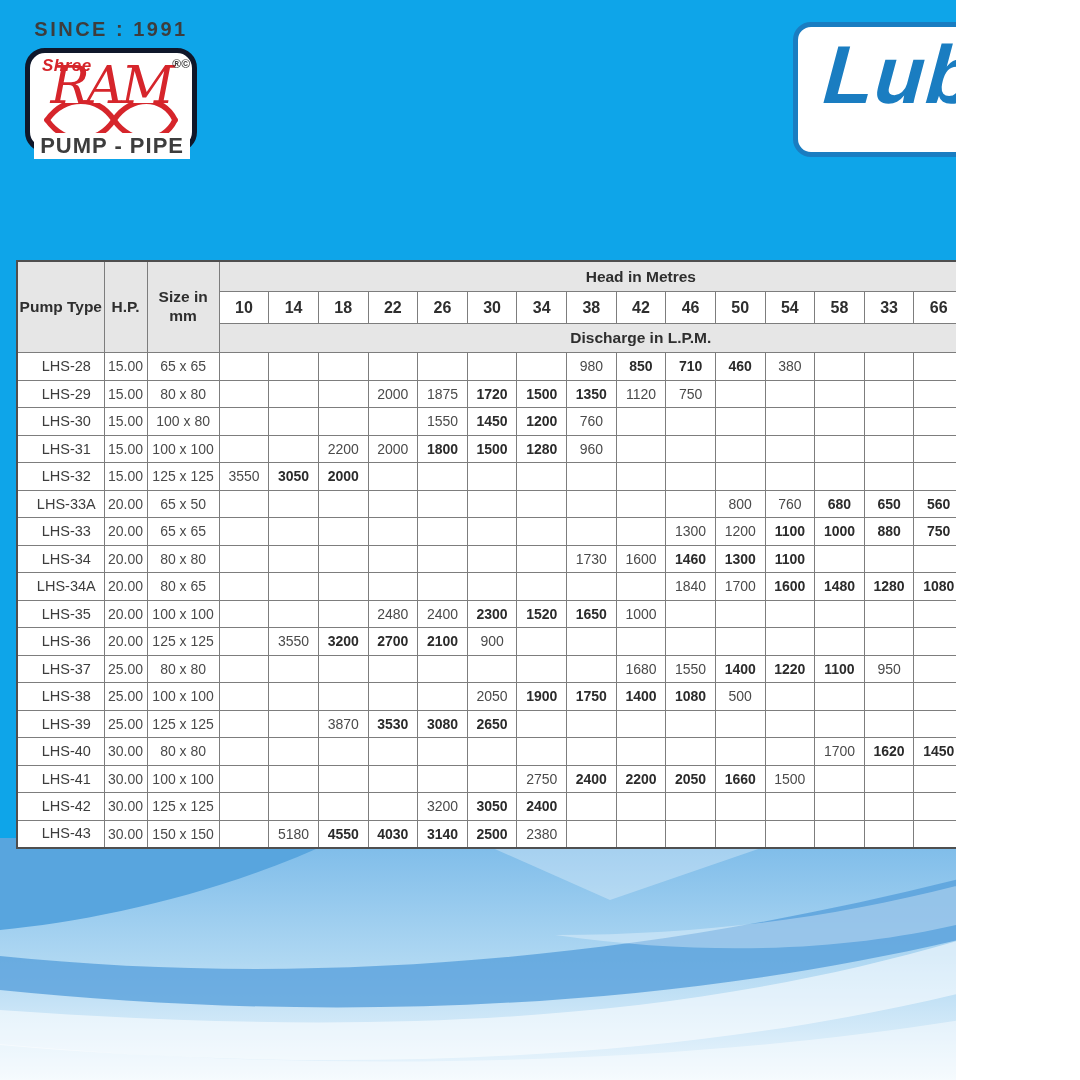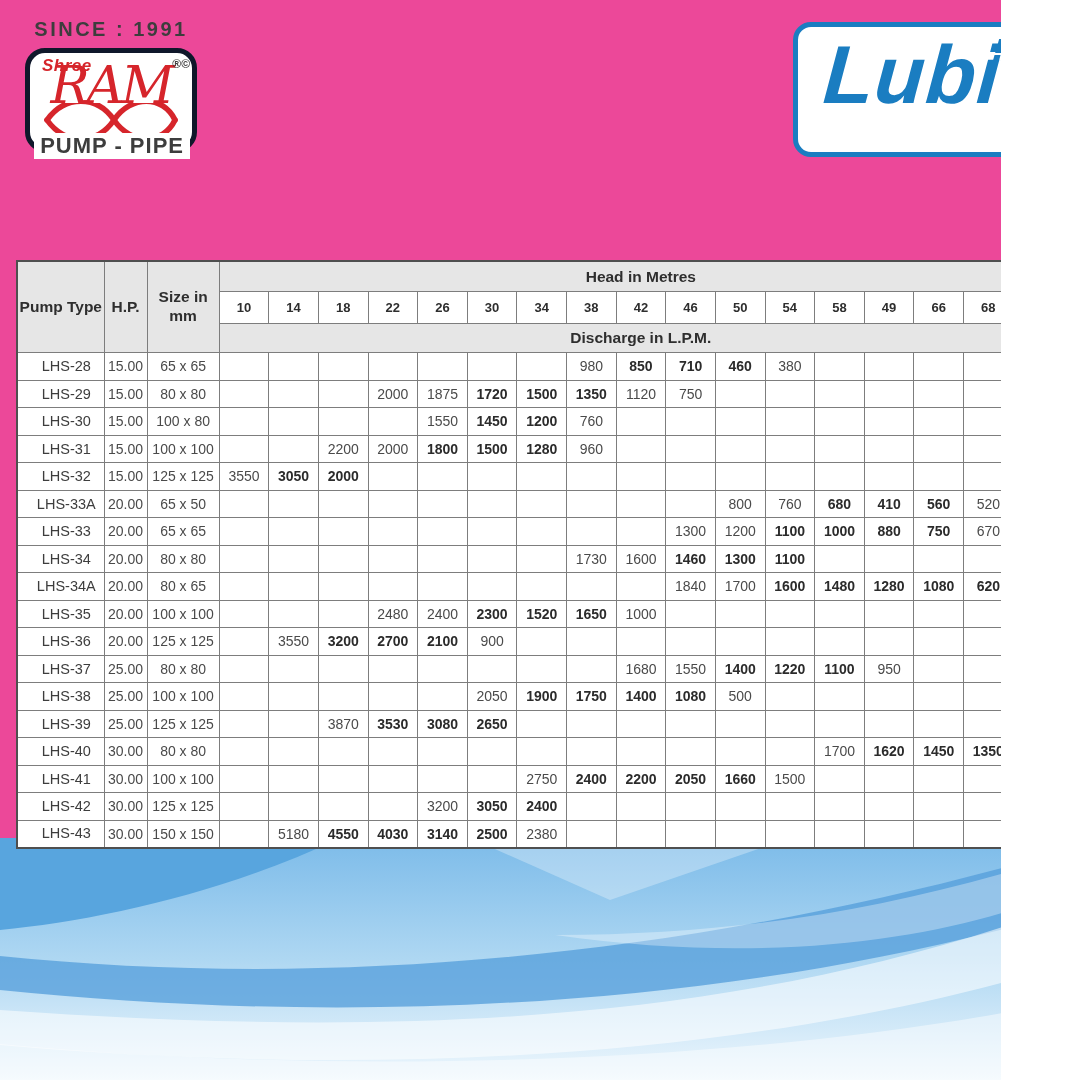--- a/index.html
+++ b/index.html
@@ -1,17 +1,17 @@
 <!DOCTYPE html>
 <html><head>
 <meta charset="utf-8">
 <style>
   html,body{margin:0;padding:0;background:#fff;}
-  .canvas{position:relative;width:956px;height:1080px;background:#ec4899;overflow:hidden;
-          font-family:"Liberation Sans",sans-serif;padding-left:45px;}
+  .canvas{position:relative;width:956px;height:1080px;background:#0ea5e9;overflow:hidden;
+          font-family:"Liberation Sans",sans-serif;}
 
   
   .waves{position:absolute;left:0;top:838px;width:1080px;height:242px;display:block;}
 
   
   .brand-left{position:absolute;left:25px;top:18px;width:172px;}
   .since{width:172px;text-align:center;font-size:20px;font-weight:bold;color:#3d3d3d;
          letter-spacing:2.5px;margin-bottom:7px;white-space:nowrap;}
   .ram-box{position:relative;width:172px;height:104px;border:5px solid #0f172a;
            border-radius:20px;background:#fff;box-sizing:border-box;}
@@ -37,21 +37,21 @@
   .pixels i{background:#1a7dc1;display:block;}
   .pumps-word{position:absolute;right:28px;bottom:-17px;background:#fff;padding:0 9px;
               font-size:36px;font-weight:bold;color:#1a7dc1;letter-spacing:1px;}
 
   
   table.pump{position:absolute;left:16px;top:260px;width:1048px;table-layout:fixed;
              border-collapse:collapse;background:#fff;border:2px solid #4f4f4f;}
   table.pump th,table.pump td{border:1px solid #7d7d7d;overflow:hidden;}
   thead th{background:#e6e6e6;color:#2e2e2e;font-size:15.5px;font-weight:bold;text-align:center;}
   tr.band-row1 th{height:27px;}
-  tr.nums-row th{height:29px;background:#ffffff;font-size:13px;}
+  tr.nums-row th{height:29px;background:#ffffff;font-size:16px;}
   tr.band-row2 th{height:26px;}
   th.size-head{white-space:pre-line;line-height:1.2;}
   tbody tr{height:27.5px;}
   tbody td{font-size:14px;color:#4a4a4a;text-align:center;padding:0;line-height:1;}
   td.type-cell{text-align:center;padding-left:11px;color:#3d3d3d;font-size:14.5px;}
   td.bold{font-weight:bold;color:#2b2b2b;}
 </style>
 </head>
 <body>
 
@@ -130,21 +130,21 @@
           <th>22</th>
           <th>26</th>
           <th>30</th>
           <th>34</th>
           <th>38</th>
           <th>42</th>
           <th>46</th>
           <th>50</th>
           <th>54</th>
           <th>58</th>
-          <th>49</th>
+          <th>33</th>
           <th>66</th>
           <th>68</th>
           <th>72</th>
         </tr>
       <tr class="band-row2">
         <th colspan="17">Discharge in L.P.M.</th>
       </tr>
     </thead>
     <tbody id="table-body">
         <tr>
@@ -267,21 +267,21 @@
           <td class="val-cell"></td>
           <td class="val-cell"></td>
           <td class="val-cell"></td>
           <td class="val-cell"></td>
           <td class="val-cell"></td>
           <td class="val-cell"></td>
           <td class="val-cell"></td>
           <td class="val-cell">800</td>
           <td class="val-cell">760</td>
           <td class="val-cell bold">680</td>
-          <td class="val-cell bold">410</td>
+          <td class="val-cell bold">650</td>
           <td class="val-cell bold">560</td>
           <td class="val-cell">520</td>
           <td class="val-cell">440</td>
         </tr>
         <tr>
           <td class="type-cell">LHS-33</td>
           <td class="hp-cell">20.00</td>
           <td class="size-cell">65 x 65</td>
           <td class="val-cell"></td>
           <td class="val-cell"></td>

